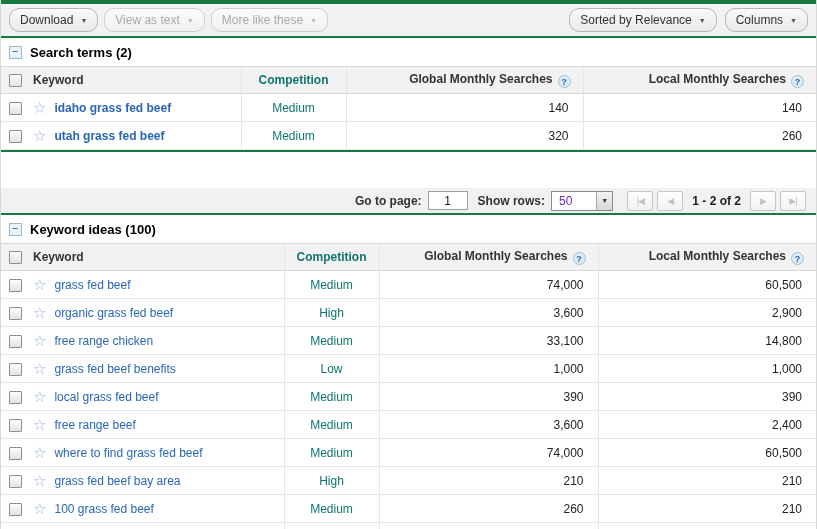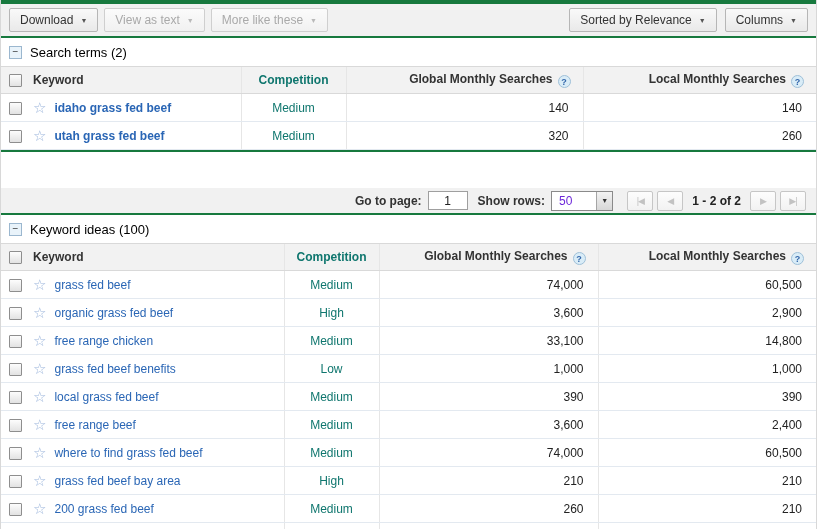--- a/index.html
+++ b/index.html
@@ -6,31 +6,31 @@
   html,body { width:817px; height:529px; overflow:hidden; background:#fff;
     font-family:"Liberation Sans", sans-serif; font-size:12px; color:#333; }
   .page { width:817px; height:529px; overflow:hidden; background:#fff;
     border-left:1px solid #d8d8d8; border-right:1px solid #d8d8d8; }
   .top-green-bar { height:4px; background:#17793e; }
   .toolbar { height:34px; background:#f1f1f1; border-bottom:2px solid #17793e;
     display:flex; align-items:center; padding:0 8px; }
   .toolbar .spacer { flex:1; }
   .btn { display:inline-flex; align-items:center; gap:7px; padding:4px 10px; margin-right:6px;
     font-size:12px; color:#333; background:linear-gradient(#f9f9f9,#e9e9e9);
-    border:1px solid #b6b6b6; border-radius:2px; cursor:pointer; white-space:nowrap; }
+    border:1px solid #b6b6b6; border-radius:10px; cursor:pointer; white-space:nowrap; }
   .btn .caret { font-size:7px; color:#555; line-height:1; }
   .btn.disabled { color:#a9a9a9; border-color:#cfcfcf; background:linear-gradient(#fbfbfb,#f1f1f1);align-items:center; }
   .btn.disabled .caret { color:#b9b9b9; }
   .btn.right { margin-right:0; margin-left:8px; }
 
   .section-header { height:28px; display:flex; align-items:center; padding-left:8px; background:#fff; }
   .collapse-icon { width:13px; height:13px; border:1px solid #9bb7cf; background:#e9f3fa;
     display:inline-flex; align-items:center; justify-content:center; font-size:10px; line-height:1;
     color:#333; margin-right:8px; cursor:pointer; }
-  .section-title { font-size:13px; font-weight:normal; color:#000; }
+  .section-title { font-size:13px; font-weight:bold; color:#000; }
 
   table { width:100%; border-collapse:collapse; table-layout:fixed; }
   thead td { height:27px; background:#f2f2f2; border-top:1px solid #d9d9d9;
     border-bottom:1px solid #d9d9d9; font-weight:bold; color:#333; }
   tbody td { height:28px; border-bottom:1px solid #e3e9f0; background:#fff; }
   td.div { border-left:1px solid #e6e6e6; }
   .cb-cell { padding-left:8px; }
   .checkbox { display:inline-block; width:13px; height:13px; border:1px solid #8e8e8e;
     background:linear-gradient(#fdfdfd,#e2e2e2); border-radius:1px; vertical-align:middle; cursor:pointer; }
   .kw-cell { padding-left:2px; white-space:nowrap; overflow:hidden;margin-left:44px; }
@@ -232,21 +232,21 @@
       </tr>
       <tr>
         <td class="cb-cell"><span class="checkbox"></span></td>
         <td class="kw-cell"><span class="star">☆</span><a class="kw-link">grass fed beef bay area</a></td>
         <td class="comp-cell div">High</td>
         <td class="num-cell div">210</td>
         <td class="num-cell div">210</td>
       </tr>
       <tr>
         <td class="cb-cell"><span class="checkbox"></span></td>
-        <td class="kw-cell"><span class="star">☆</span><a class="kw-link">200 grass fed beef</a></td>
+        <td class="kw-cell"><span class="star">☆</span><a class="kw-link">100 grass fed beef</a></td>
         <td class="comp-cell div">Medium</td>
         <td class="num-cell div">260</td>
         <td class="num-cell div">210</td>
       </tr>
       <tr>
         <td class="cb-cell"><span class="checkbox"></span></td>
         <td class="kw-cell"><span class="star">☆</span><a class="kw-link">buy grass fed beef</a></td>
         <td class="comp-cell div">High</td>
         <td class="num-cell div">2,400</td>
         <td class="num-cell div">2,400</td>

